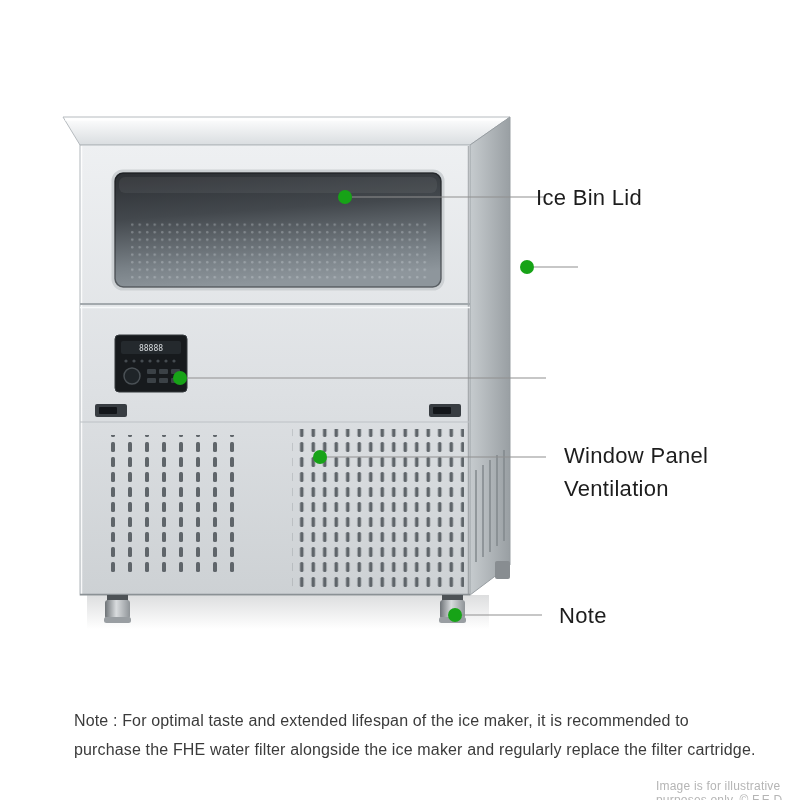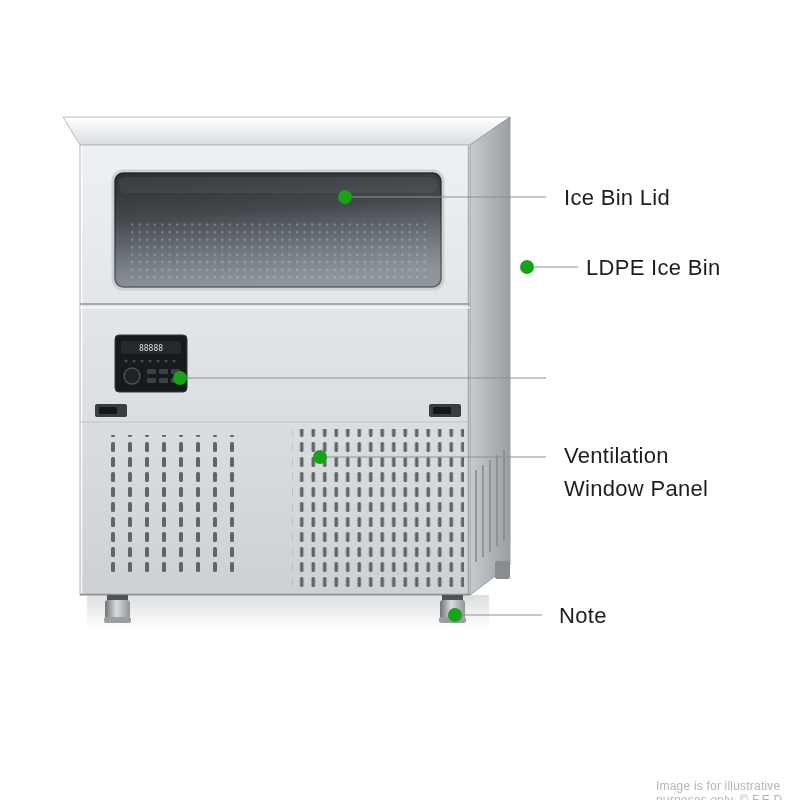--- a/index.html
+++ b/index.html
@@ -11,21 +11,21 @@
 
   .dot{position:absolute;width:14px;height:14px;border-radius:50%;
        background:var(--accent-green,#17a317);
        transform:translate(-50%,-50%);z-index:3;}
   .cline{position:absolute;height:1px;background:var(--callout-line,#8f8f8f);
        transform:translateY(-50%);z-index:2;}
   .clabel{position:absolute;font-size:22px;font-weight:500;color:#1d1d1d;
        transform:translateY(-50%);letter-spacing:.3px;white-space:nowrap;
        line-height:33px;z-index:3;}
 
-  .d1{left:345px;top:197px}.l1{left:352px;top:197px;width:194px}.t1{left:564px;top:197px}
+  .d1{left:345px;top:197px}.l1{left:352px;top:197px;width:194px}.t1{left:536px;top:197px}
   .d2{left:527px;top:267px}.l2{left:534px;top:267px;width:44px}.t2{left:586px;top:267px}
   .d3{left:180px;top:378px}.l3{left:187px;top:378px;width:359px}.t3{left:564px;top:378px}
   .d4{left:320px;top:457px}.l4{left:327px;top:457px;width:219px}.t4{left:564px;top:472px}
   .d5{left:455px;top:615px}.l5{left:462px;top:615px;width:80px}.t5{left:559px;top:615px}
 
   .note{position:absolute;left:74px;top:706px;font-size:16px;color:#3b3b3b;
         line-height:29px;letter-spacing:.15px;}
   .footer{position:absolute;left:656px;top:779px;font-size:12px;color:#b5b5b5;
         letter-spacing:.2px;}
 </style>
@@ -151,32 +151,35 @@
       <rect x="384" y="522" width="27" height="6" rx="2.5" fill="#999ea2"></rect>
     </g>
   </svg>
 
   <div class="dot d1"></div>
   <div class="cline l1"></div>
   <div class="clabel t1">Ice Bin Lid</div>
 
   <div class="dot d2"></div>
   <div class="cline l2"></div>
-  <div class="clabel t2">LDPE Ice Bin</div>
 
   <div class="dot d3"></div>
   <div class="cline l3"></div>
 
   <div class="dot d4"></div>
   <div class="cline l4"></div>
   <div class="clabel t4">
+    <div>Window Panel</div>
     <div>Ventilation</div>
-    <div>Window Panel</div>
   </div>
 
   <div class="dot d5"></div>
   <div class="cline l5"></div>
   <div class="clabel t5">Note</div>
 
+  <div class="note">
+    <div>Note : For optimal taste and extended lifespan of the ice maker, it is recommended to</div>
+    <div>purchase the FHE water filter alongside the ice maker and regularly replace the filter cartridge.</div>
+  </div>
 
   <div class="footer">Image is for illustrative purposes only. © F.E.D.</div>
 
 </div>
 
 </body></html>

